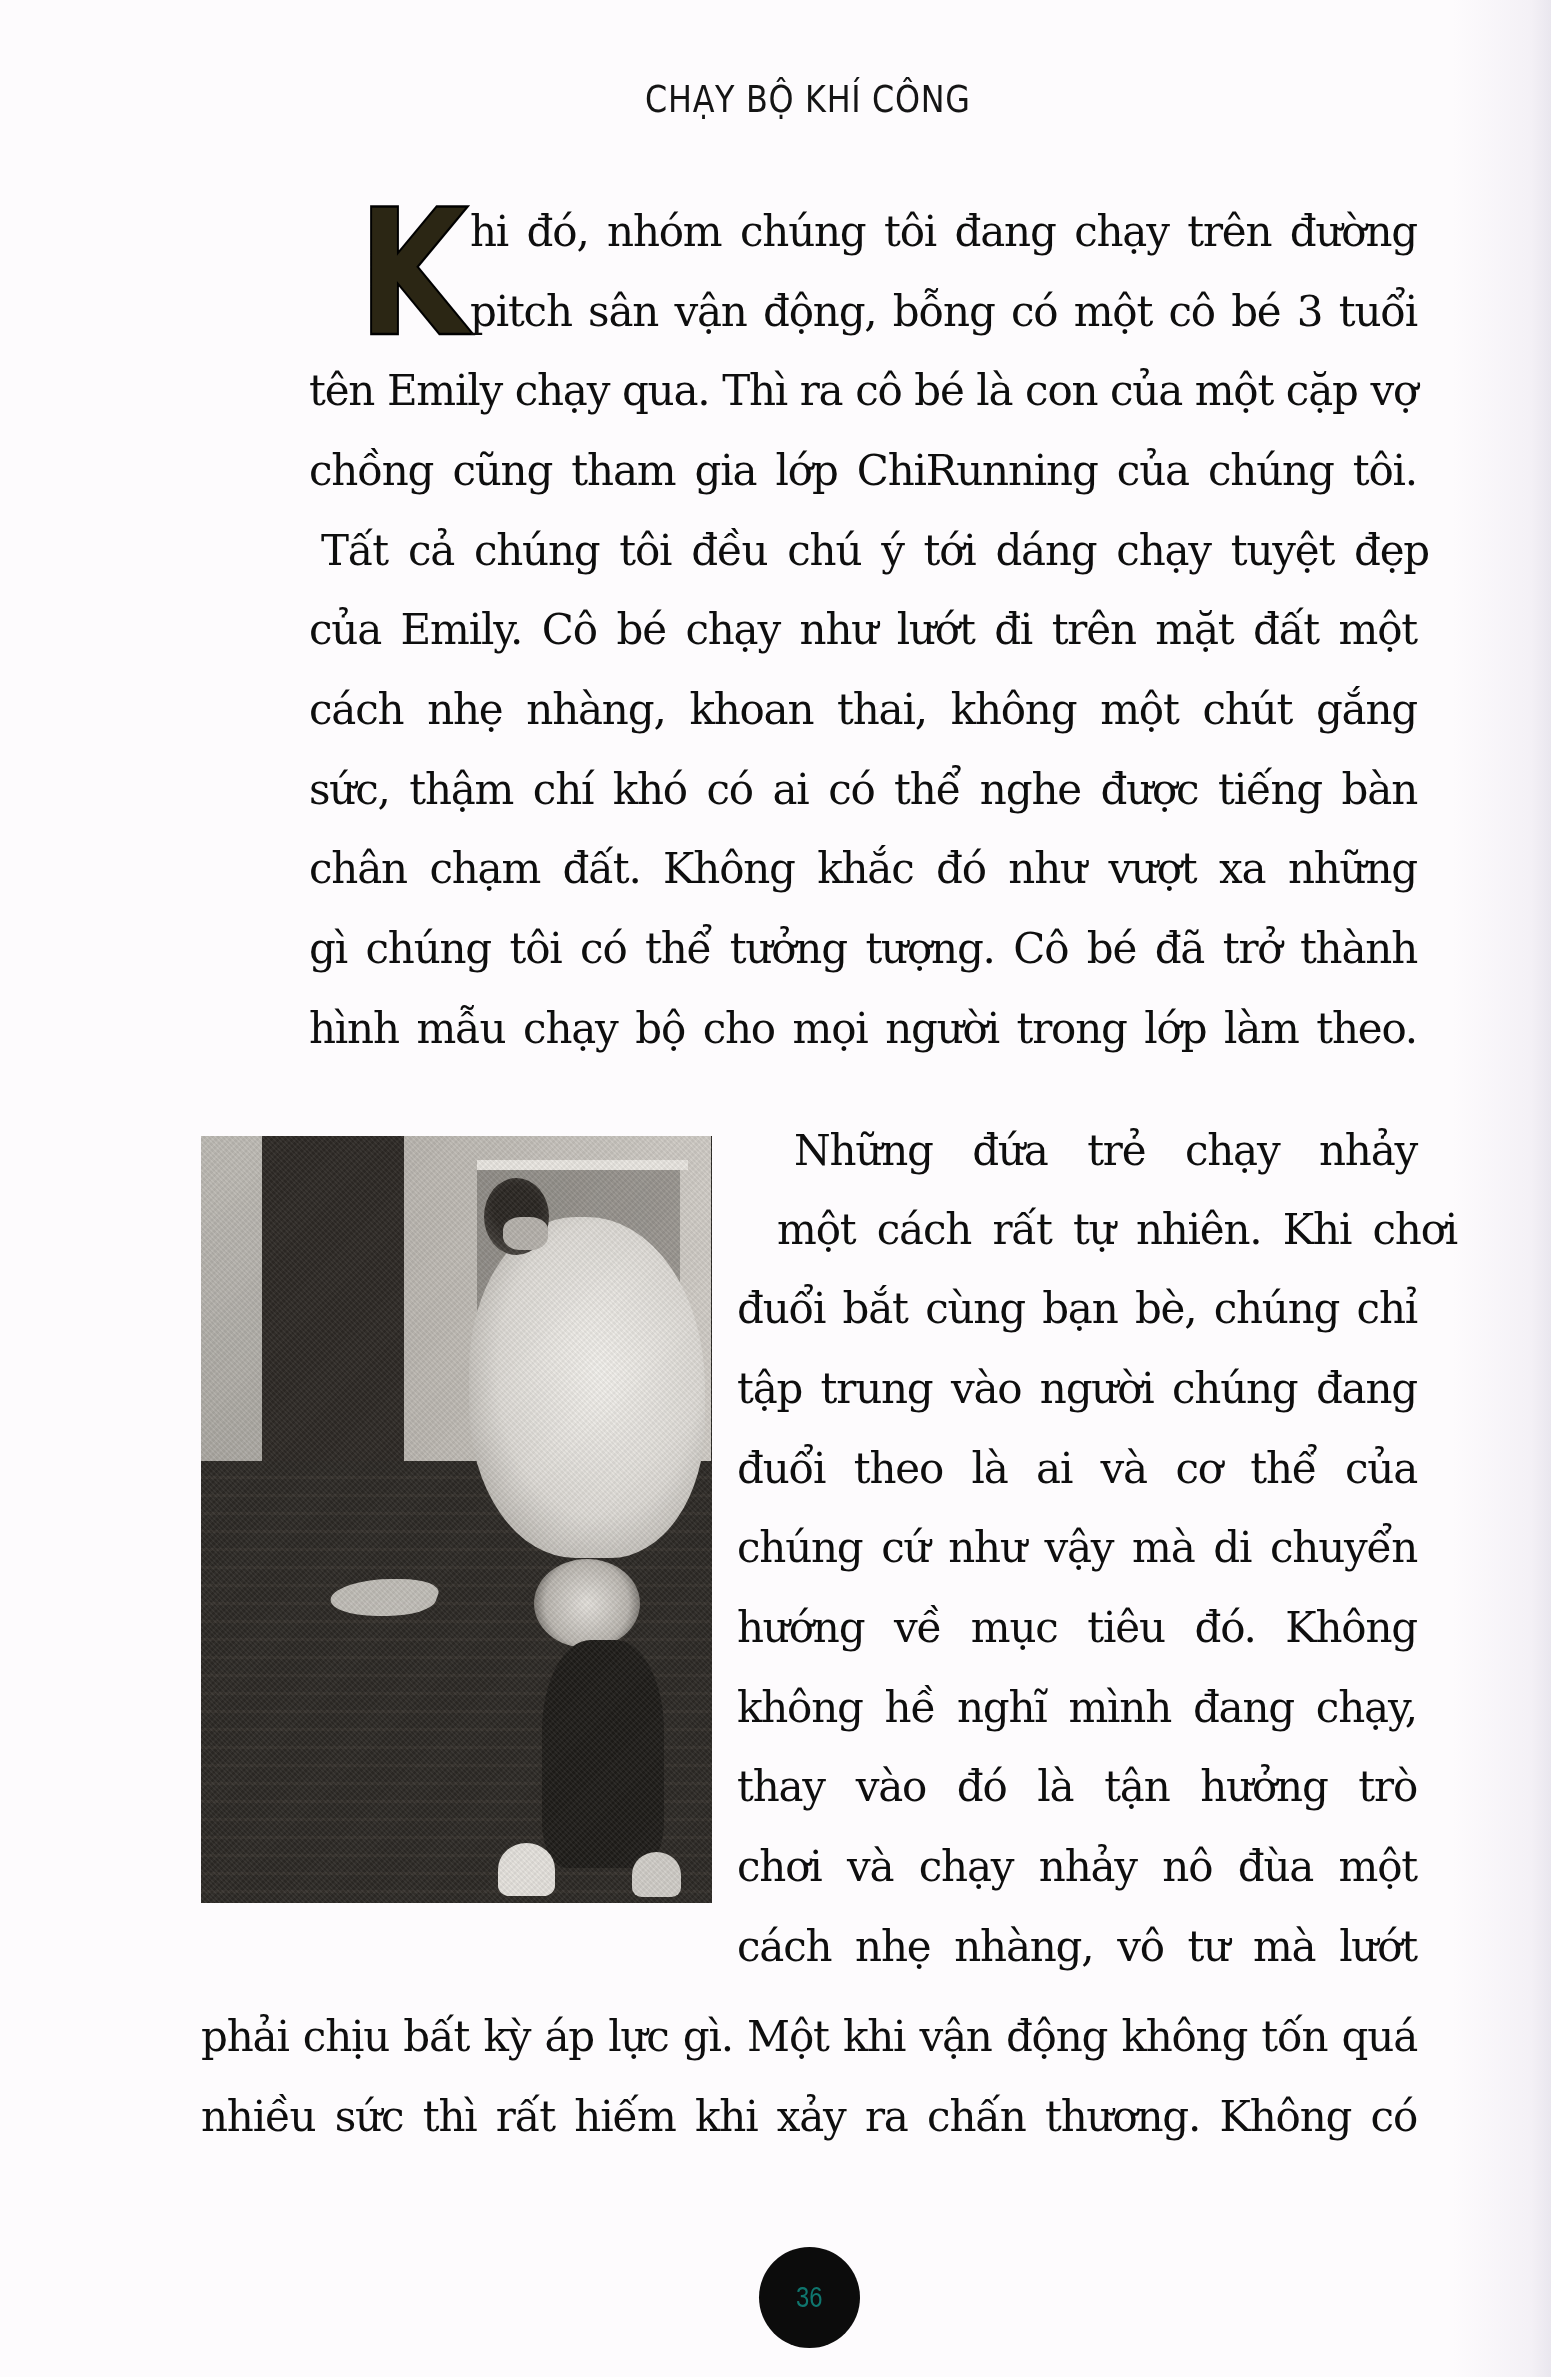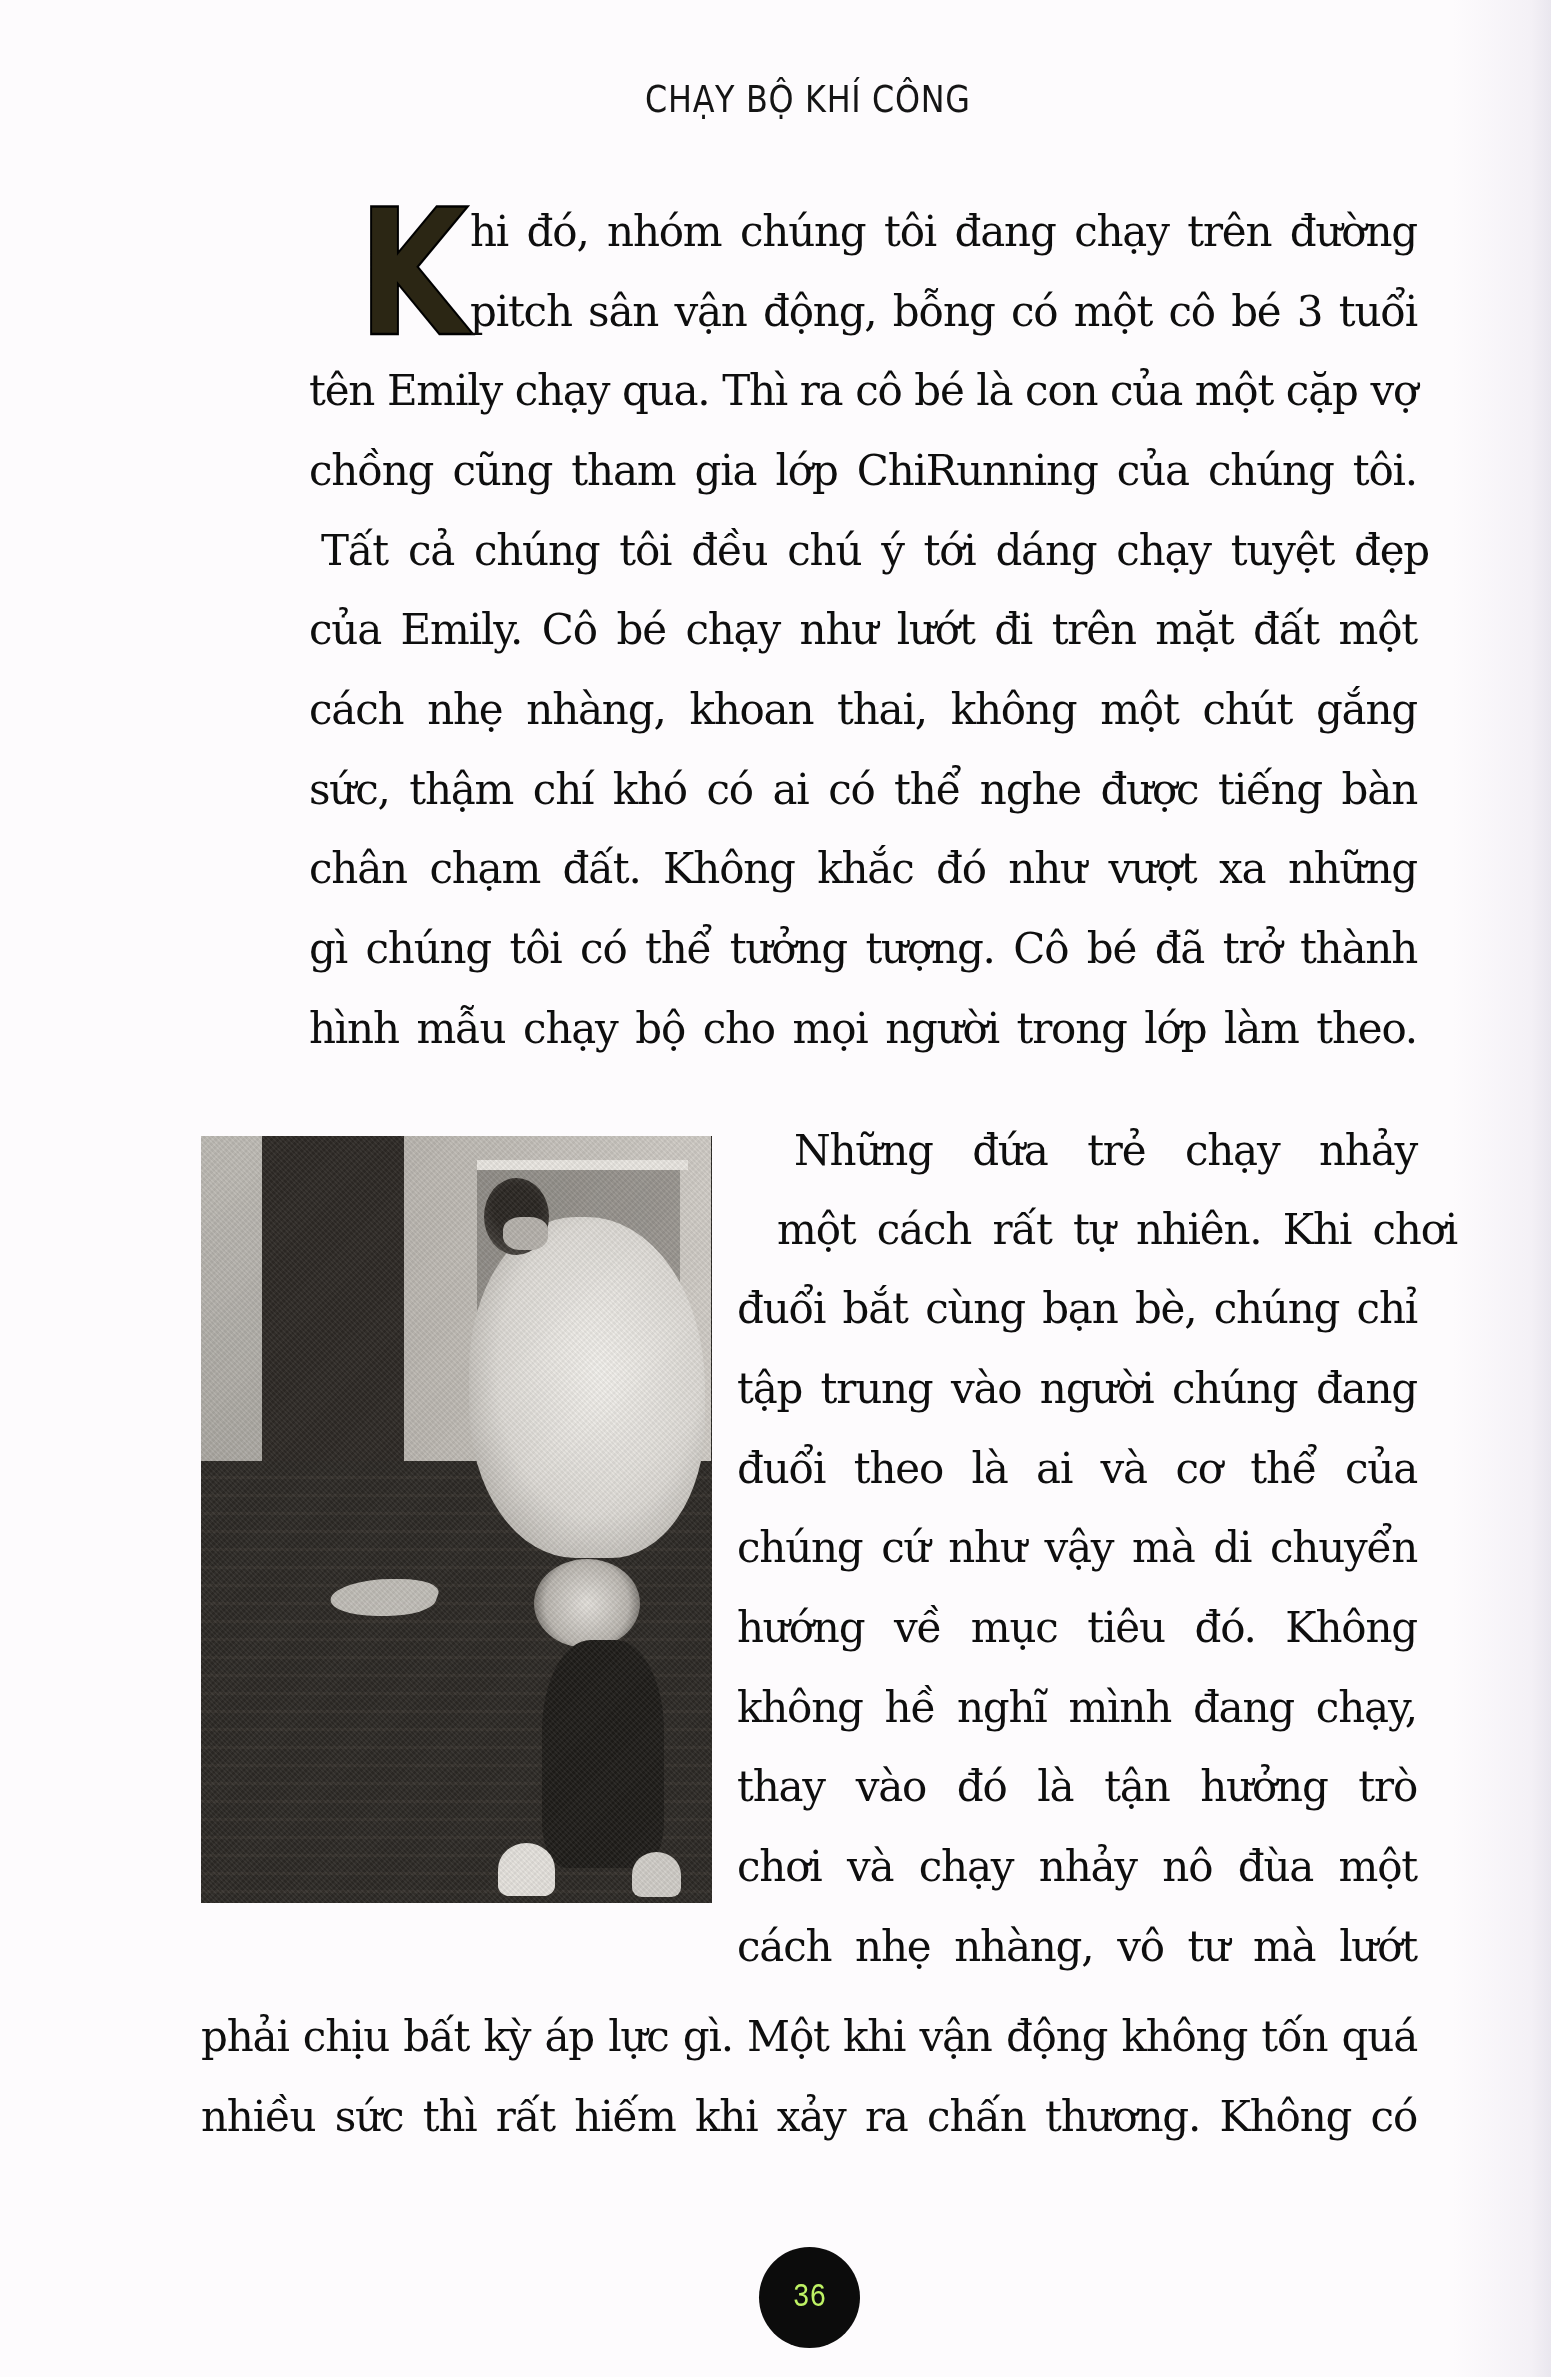--- a/index.html
+++ b/index.html
@@ -141,23 +141,23 @@
       repeating-linear-gradient(-45deg, rgba(255,255,255,0.03) 0 2.4px, rgba(0,0,0,0.03) 2.4px 4.9px);
   }
   .page-number {
     position: absolute;
     left: 759px;
     top: 2247px;
     width: 101px;
     height: 101px;
     border-radius: 50%;
     background: #0c0c0c;
-    color: #bef264;
-    font-family: Liberation Mono, monospace;
-    font-size: 34px;
+    color: #0f766e;
+    font-family: Liberation Sans, sans-serif;
+    font-size: 29px;
     line-height: 101px;
     text-align: center;
   }
   .page-number span {
     display: inline-block;
     transform: scaleX(0.82);
   }
 </style>
 </head>
 <body>

